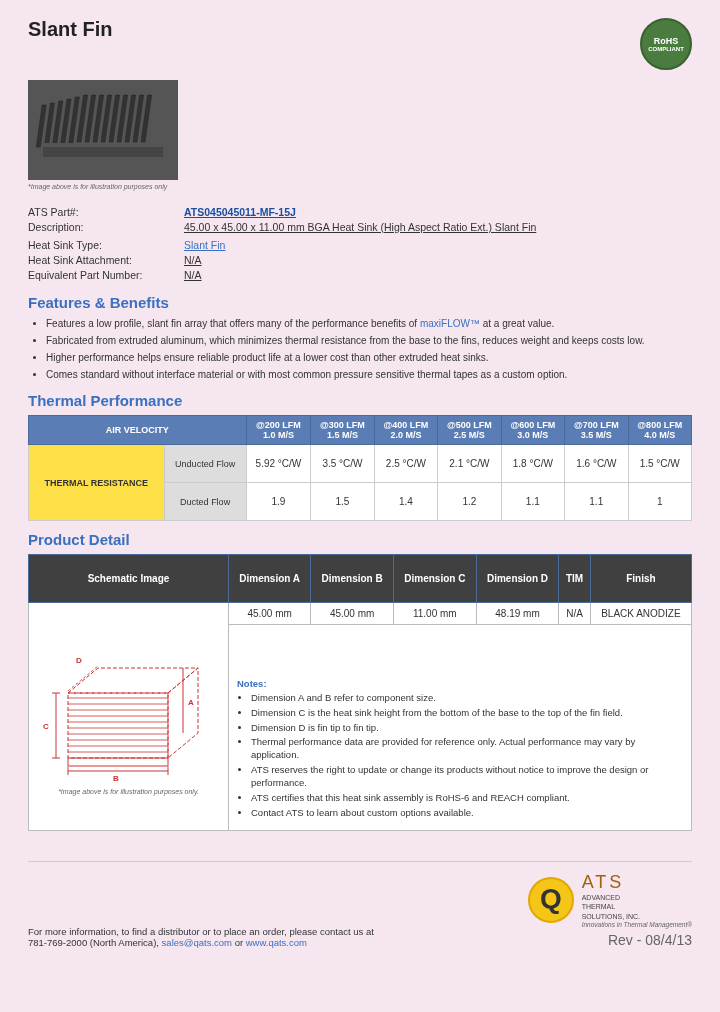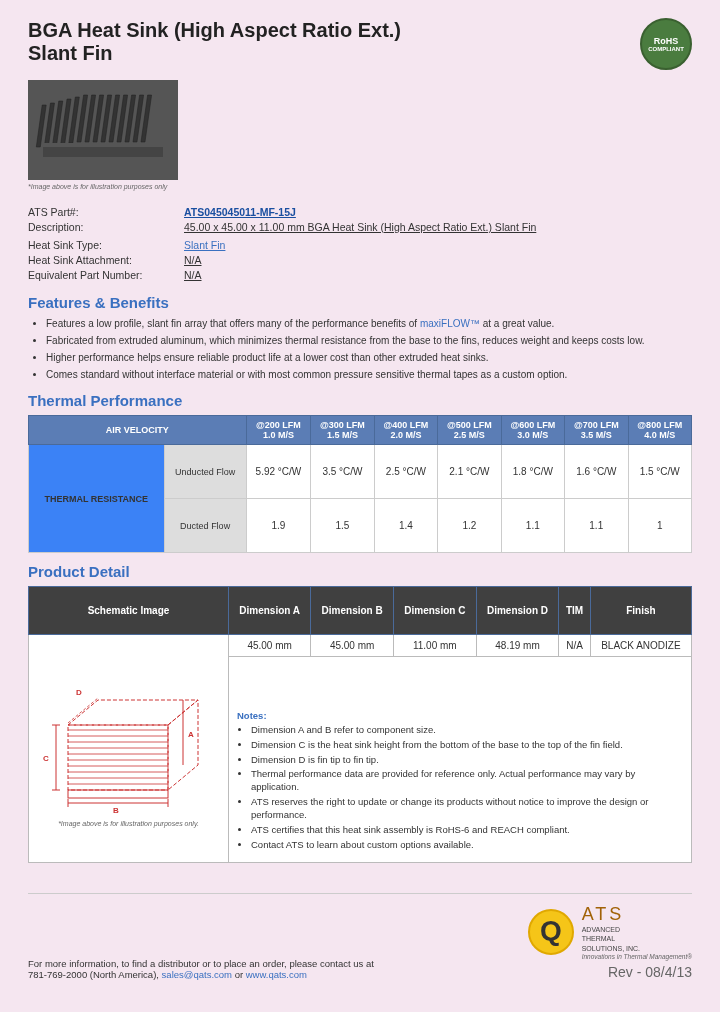--- a/index.html
+++ b/index.html
@@ -138,31 +138,31 @@
       color: white;
       text-align: center;
       padding: 4px 3px;
       font-size: 9px;
       font-weight: bold;
       border: 1px solid #4a6a9a;
     }
     .thermal-table td {
       border: 1px solid #ccc;
       text-align: center;
-      padding: 21px 3px;
+      padding: 13px 3px;
       background: white;
     }
     .thermal-table .row-header {
       background: #ddd;
       font-weight: normal;
       font-size: 9px;
       text-align: center;
     }
     .thermal-table .label-cell {
-      background: #3b82f6;
+      background: #fde047;
       font-size: 9px;
       font-weight: bold;
       text-transform: uppercase;
       text-align: center;
       vertical-align: middle;
     }
     .air-velocity-header {
       background: #5b7db5 !important;
     }
     
@@ -256,21 +256,20 @@
       height: 140px;
     }
   </style>
 </head>
 <body>
 
 <div class="page">
 
   <div class="header-row">
     <div class="title-block">
-      <h1>BGA Heat Sink (High Aspect Ratio Ext.)</h1>
       <h2>Slant Fin</h2>
     </div>
     <div class="rohs-badge">
       <span class="rohs-text">RoHS</span>
       <span style="font-size:6px;">COMPLIANT</span>
     </div>
   </div>
 
   <div class="product-info-row">
     <div class="product-image-block">

